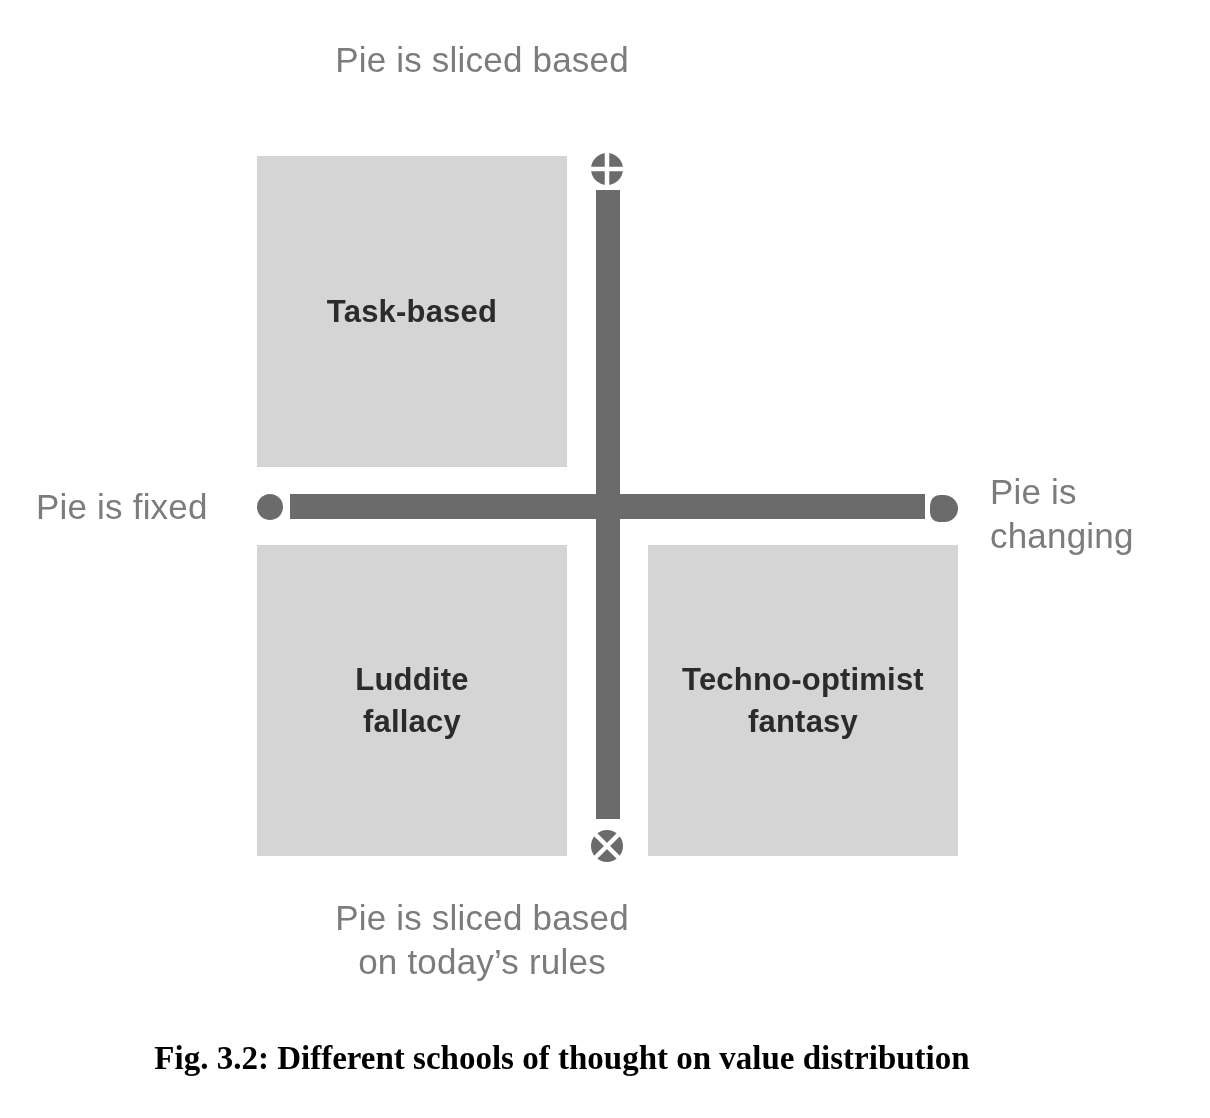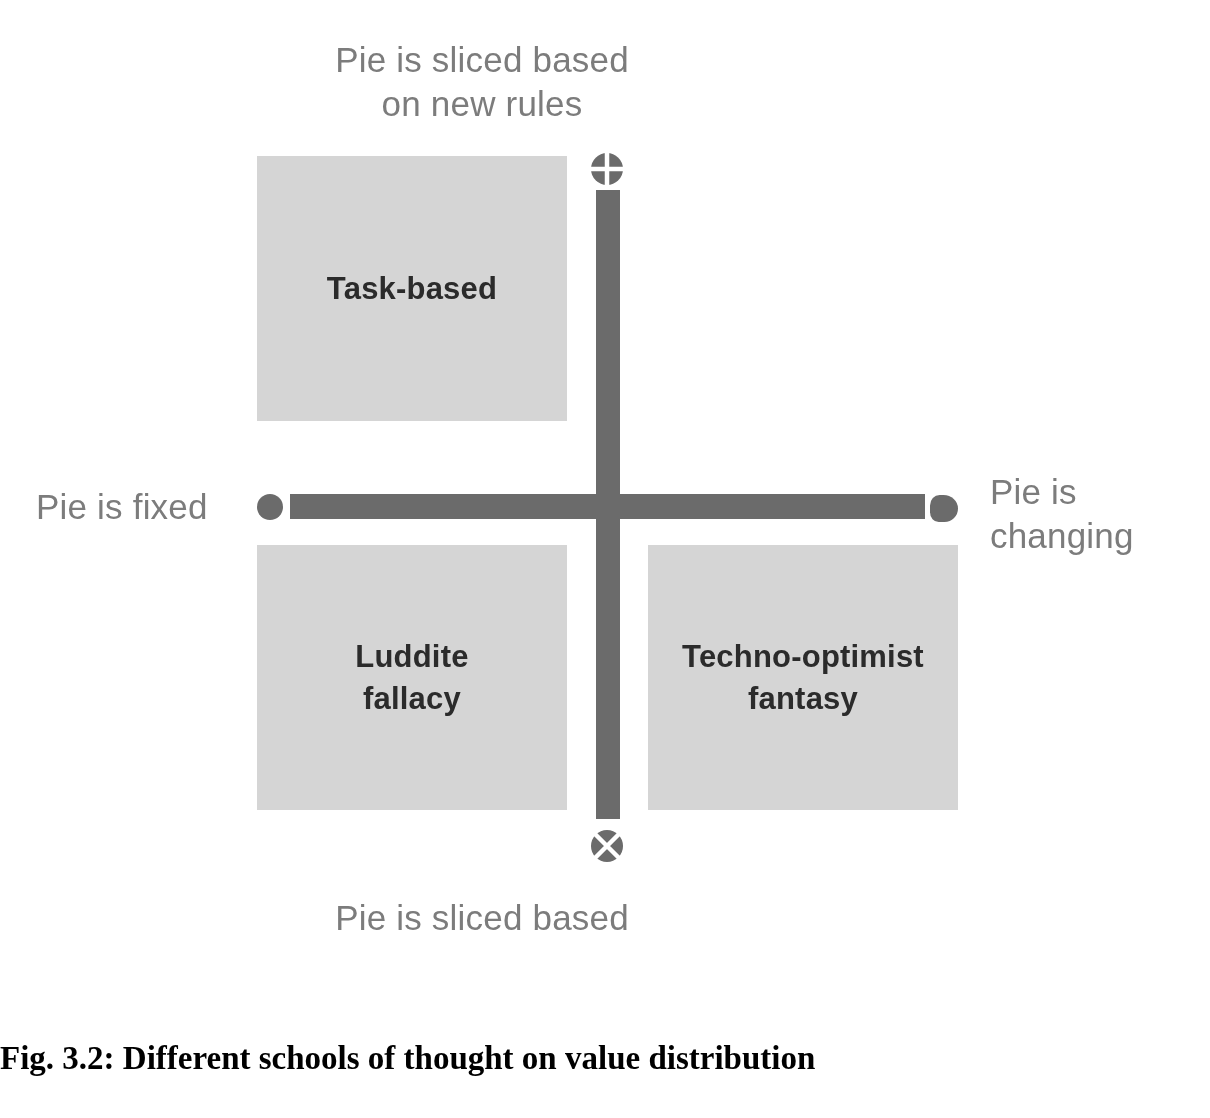--- a/index.html
+++ b/index.html
@@ -23,21 +23,21 @@
     letter-spacing: 0.2px;
   }
   .axis-label.centered {
     left: 0;
     width: 964px;
     text-align: center;
   }
   .quad-box {
     position: absolute;
     width: 310px;
-    height: 265px;
+    height: 311px;
     background: var(--box_bg, #d5d5d5);
     display: flex;
     align-items: center;
     justify-content: center;
     text-align: center;
   }
   .quad-label {
     color: var(--quadrant_text, #2b2b2b);
     font-size: 31px;
     line-height: 42px;
@@ -64,35 +64,35 @@
     background: var(--axis_bar, #6b6b6b);
   }
   .pie-icon { width: 32px; height: 32px; display: block; }
   .pie-top { left: 591px; top: 153px; }
   .pie-bottom { left: 591px; top: 830px; }
   .caption {
     position: absolute;
     left: 0;
     top: 1040px;
     width: 1068px;
-    text-align: left;
+    text-align: center;
     font-family: "Liberation Serif", serif;
     font-weight: bold;
     font-size: 33px;
     color: var(--caption_text, #000000);
+    padding-left: 28px;
   }
 </style>
 </head>
 <body>
 
 <div class="figure-wrap">
 
   <div class="axis-label centered" style="top: 38px;">
     <span>Pie is sliced based</span><br>
-    <span>on new rules</span>
   </div>
 
   <div class="quad-box" style="left: 257px; top: 156px;">
     <div class="quad-label">
       <span>Task-based</span><br>
     </div>
   </div>
 
 
   <div class="quad-box" style="left: 257px; top: 545px;">
@@ -133,17 +133,18 @@
     <span>Pie is fixed</span>
   </div>
 
   <div class="axis-label" style="left: 990px; top: 470px;">
     <span>Pie is</span><br>
     <span>changing</span>
   </div>
 
   <div class="axis-label centered" style="top: 896px;">
     <span>Pie is sliced based</span><br>
+    <span>on today’s rules</span>
   </div>
 
   <div class="caption">Fig. 3.2: Different schools of thought on value distribution</div>
 
 </div>
 
 </body></html>

